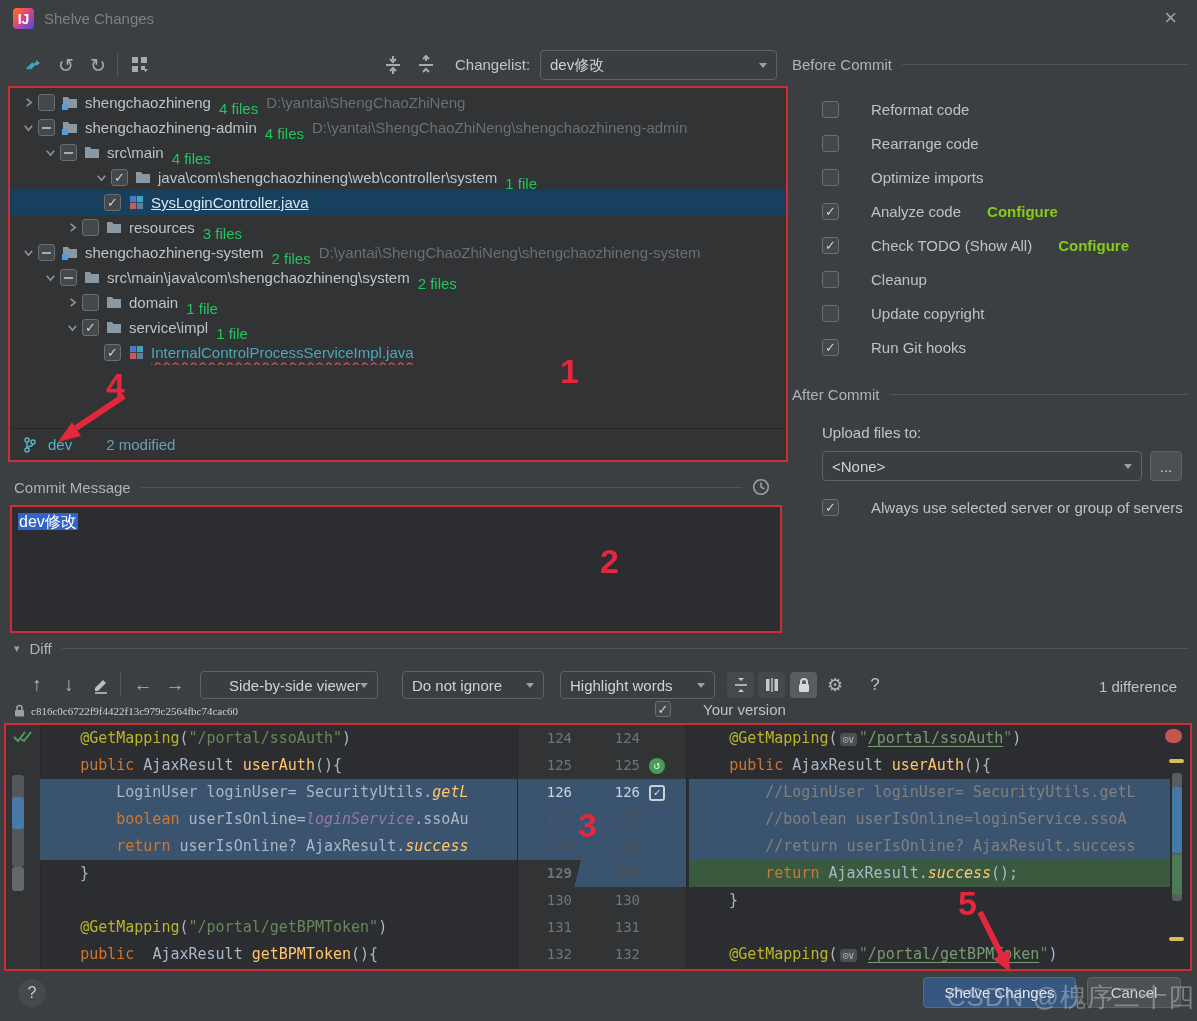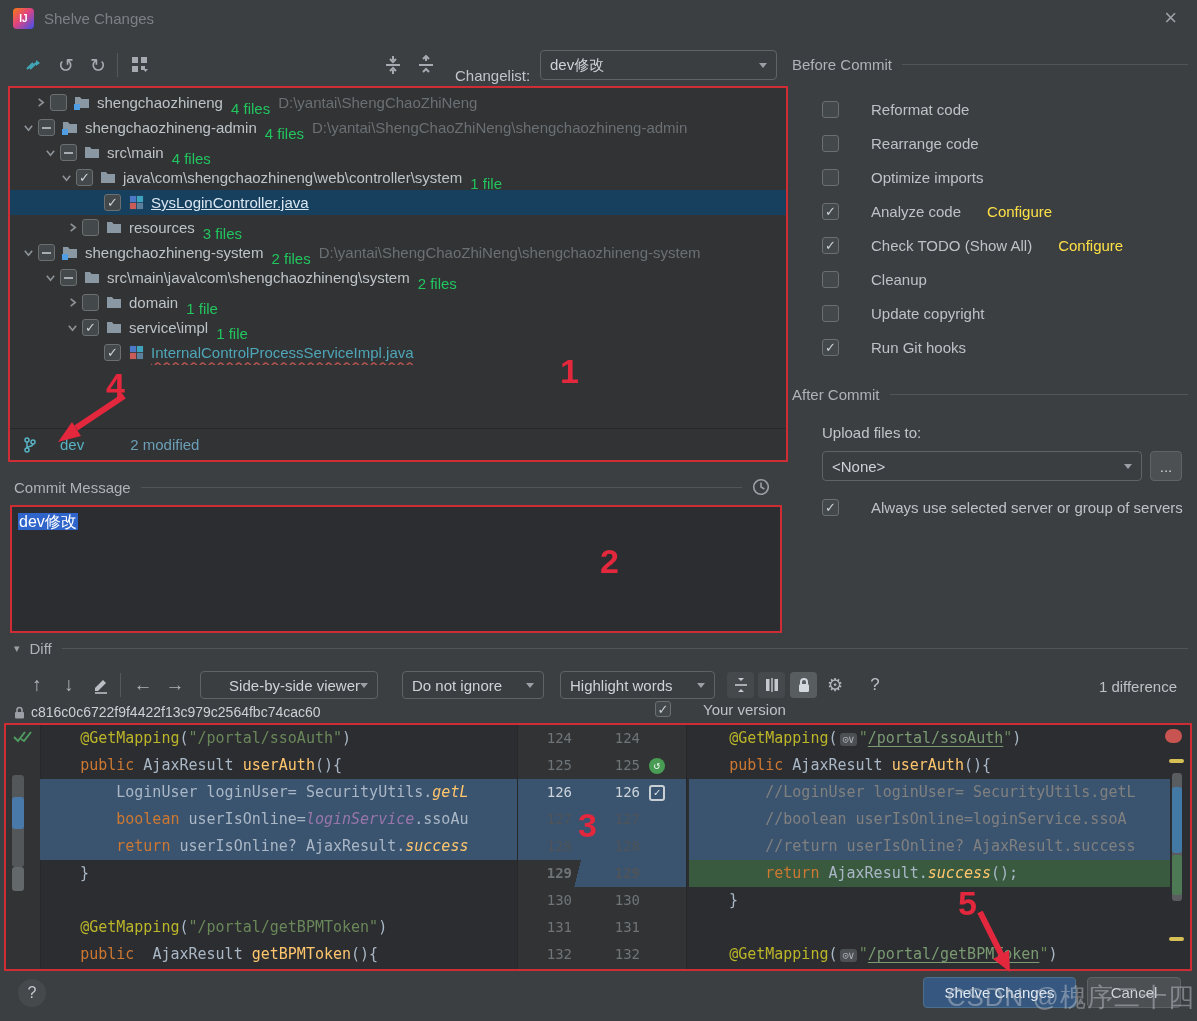--- a/index.html
+++ b/index.html
@@ -2,21 +2,21 @@
 <html><head>
 <meta charset="utf-8">
 <style>
   html,body{margin:0;padding:0;background:#26282a;}
   .app{position:relative;width:1197px;height:1021px;background:#3c3f41;overflow:hidden;
        font-family:"Liberation Sans",sans-serif;color:#bbbfc4;font-size:15px;}
   .abs{position:absolute;}
   
   .app-icon{left:13px;top:8px;width:21px;height:21px;border-radius:4px;
     background:linear-gradient(135deg,#f97a12,#e1447e 45%,#3b51f0);display:flex;align-items:center;justify-content:center;
-    color:#fff;font-size:10px;font-weight:bold;}
+    color:#fff;font-size:14px;font-weight:bold;}
   .title-text{left:44px;top:10px;color:#7d8186;font-size:15px;}
   .close-x{right:20px;top:5px;color:#9da1a6;font-size:22px;cursor:pointer;}
   
   .tb-icon{top:54px;width:24px;height:22px;display:flex;align-items:center;justify-content:center;color:#a5abb0;font-size:19px;}
   .tb-sep{left:117px;top:53px;width:1px;height:24px;background:#54585b;}
   .dd{border:1px solid #5e6366;border-radius:4px;background:#3b3e41;display:flex;align-items:center;
       padding:0 9px;color:#ced3d8;box-sizing:border-box;}
   .dd .grow{flex:1;overflow:hidden;white-space:nowrap;}
   .tri{width:0;height:0;border-left:4px solid transparent;border-right:4px solid transparent;border-top:5px solid #9aa0a6;flex:none;}
   .lbl{color:#c0c5ca;}
@@ -33,41 +33,41 @@
       align-items:center;justify-content:center;flex:none;margin-right:6px;box-sizing:border-box;}
   .cb.on::after{content:"✓";color:#cdd3d8;font-size:13px;line-height:1;}
   .cb.partial::after{content:"";width:9px;height:2px;background:#a6acb1;}
   .nicon{width:18px;height:25px;display:flex;align-items:center;justify-content:center;flex:none;margin-right:6px;}
   .nname{color:#bdc3c7;}
   .tree-row.selected .nname{color:#d9e6f2;text-decoration:underline;}
   .elink{color:#4fa6b8;text-decoration:underline;text-decoration-style:wavy;text-decoration-color:#b5534f;text-underline-offset:3px;}
   .nmeta{color:#22c55e;margin-left:8px;margin-top:12px;}
   .npath{color:#6b7074;margin-left:8px;}
   .branch-row{position:absolute;left:0;right:0;bottom:0;height:31px;border-top:1px solid #26282a;display:flex;align-items:center;
-      padding-left:14px;gap:24px;background:#313335;}
+      padding-left:14px;gap:12px;background:#313335;}
   .branch-name{color:#58b3c5;}
   .branch-mod{color:#6b9fb8;margin-left:22px;}
   
   .sec-h{display:flex;align-items:center;gap:10px;color:#aeb3b9;}
   .rule{flex:1;height:1px;background:#515557;}
   
   .commit-box{left:10px;top:505px;width:772px;height:128px;background:#2b2d30;border:2px solid #cf2d35;box-sizing:border-box;
       padding:5px 6px;font-size:16px;color:#d6dbe0;}
   .sel-text{background:#2f65ca;color:#fff;padding:0 1px;}
   
   .opt-row{display:flex;align-items:center;gap:26px;height:34px;}
   .opt-label{color:#bdc2c7;}
-  .cfg-link{color:#fde047;cursor:pointer;}
+  .cfg-link{color:#84cc16;cursor:pointer;font-weight:bold;}
   .btn{border:1px solid #5e6366;border-radius:4px;background:#4c5052;color:#ced3d8;display:flex;align-items:center;justify-content:center;box-sizing:border-box;cursor:pointer;}
   .btn.primary{background:#365880;border-color:#4c708c;color:#e4ebf2;}
   
   .dtb-icon{top:672px;width:26px;height:26px;display:flex;align-items:center;justify-content:center;color:#aeb4b9;font-size:19px;}
   .sqbtn{top:672px;width:27px;height:26px;border-radius:4px;background:#46494c;display:flex;align-items:center;justify-content:center;}
   .sqbtn.active{background:#585d60;}
-  .hash-row{color:#ccd1d6;font-size:14px;}
+  .hash-row{color:#ccd1d6;font-size:11px;font-family:Liberation Serif, serif;}
   
   .diff-wrap{left:4px;top:723px;width:1188px;height:248px;border:2px solid #cf2d35;box-sizing:border-box;background:#2b2d30;overflow:hidden;}
   .pane{position:absolute;top:0;bottom:0;overflow:hidden;}
   .code{position:absolute;top:0;left:0;right:0;}
   .cl{height:27px;line-height:27px;font-family:"DejaVu Sans Mono",monospace;font-size:15px;white-space:pre;overflow:hidden;padding-left:4px;}
   .bg-chg{background:#3a536e;}
   .bg-add{background:#3a5a40;}
   .tk-pl{color:#a9b7c6;} .tk-ann{color:#bbb529;} .tk-kw{color:#cc7832;} .tk-str{color:#6a8759;}
   .tk-cls{color:#a9b7c6;} .tk-mth{color:#ffc66d;} .tk-itl{color:#ffc66d;font-style:italic;}
   .tk-fld{color:#9876aa;font-style:italic;} .tk-cmt{color:#808080;}
@@ -124,29 +124,29 @@
         <path d="M9 19 v-4 M6 16 l3 -3 3 3" stroke="#a5abb0" stroke-width="2" fill="none"></path>
       </svg>
   </div>
   <div class="abs tb-icon" style="left:414px;">
     <svg width="18" height="20" viewBox="0 0 18 20">
         <path d="M2 10 h14" stroke="#a5abb0" stroke-width="2"></path>
         <path d="M9 7 v-4 M6 5 l3 3 3 -3" stroke="#a5abb0" stroke-width="2" fill="none" transform="rotate(180 9 4.5)"></path>
         <path d="M6 14 l3 3 3 -3" stroke="#a5abb0" stroke-width="2" fill="none" transform="rotate(180 9 15.5)"></path>
       </svg>
   </div>
-  <div class="abs lbl" style="left:455px;top:56px;margin-top:11px;">Changelist:</div>
+  <div class="abs lbl" style="left:455px;top:56px;">Changelist:</div>
   <div class="abs dd" style="left:540px;top:50px;width:237px;height:30px;">
     <span class="grow">dev修改</span>
     <span class="tri"></span>
   </div>
 
   <div class="abs tree-panel">
     <div class="tree-rows" id="tree-rows">
-        <div class="tree-row" style="padding-left: 20px;">
+        <div class="tree-row" style="padding-left: 8px;">
           <span class="chev">
             <svg width="11" height="11" viewBox="0 0 12 12">
               <path d="M4 2 L9 6 L4 10" stroke="#8d9297" stroke-width="1.8" fill="none"></path>
             </svg>
           </span>
           <span class="cb off"></span>
           <span class="nicon">
             <svg width="16" height="14" viewBox="0 0 16 14">
               <path d="M1 1 h5 l1.6 2 H15 v9 H1 Z" fill="#8a98a3"></path>
               <rect x="0" y="8" width="6" height="6" fill="#4f9ee3"></rect>
@@ -181,21 +181,21 @@
           </span>
           <span class="cb partial"></span>
           <span class="nicon">
             <svg width="16" height="13" viewBox="0 0 16 13">
               <path d="M1 1 h5 l1.6 2 H15 v9 H1 Z" fill="#8a98a3"></path>
             </svg>
           </span>
           <span class="nname">src\main</span>
           <span class="nmeta">4 files</span>
         </div>
-        <div class="tree-row" style="padding-left: 46px;">
+        <div class="tree-row" style="padding-left: 81px;">
           <span class="chev exp">
             <svg width="11" height="11" viewBox="0 0 12 12">
               <path d="M4 2 L9 6 L4 10" stroke="#8d9297" stroke-width="1.8" fill="none"></path>
             </svg>
           </span>
           <span class="cb on"></span>
           <span class="nicon">
             <svg width="16" height="13" viewBox="0 0 16 13">
               <path d="M1 1 h5 l1.6 2 H15 v9 H1 Z" fill="#8a98a3"></path>
             </svg>

